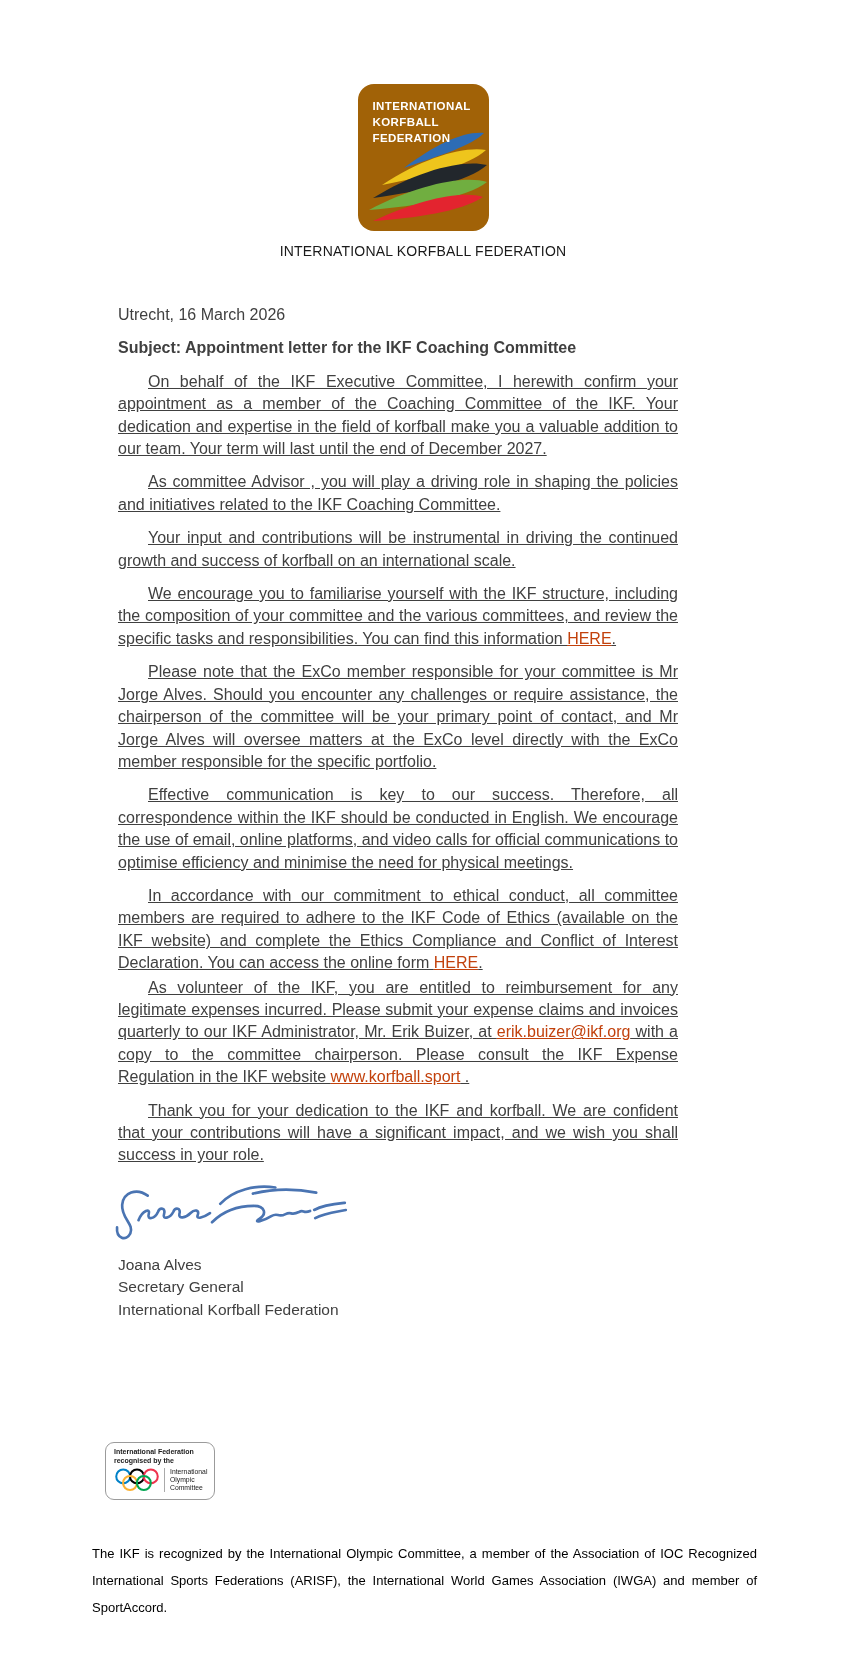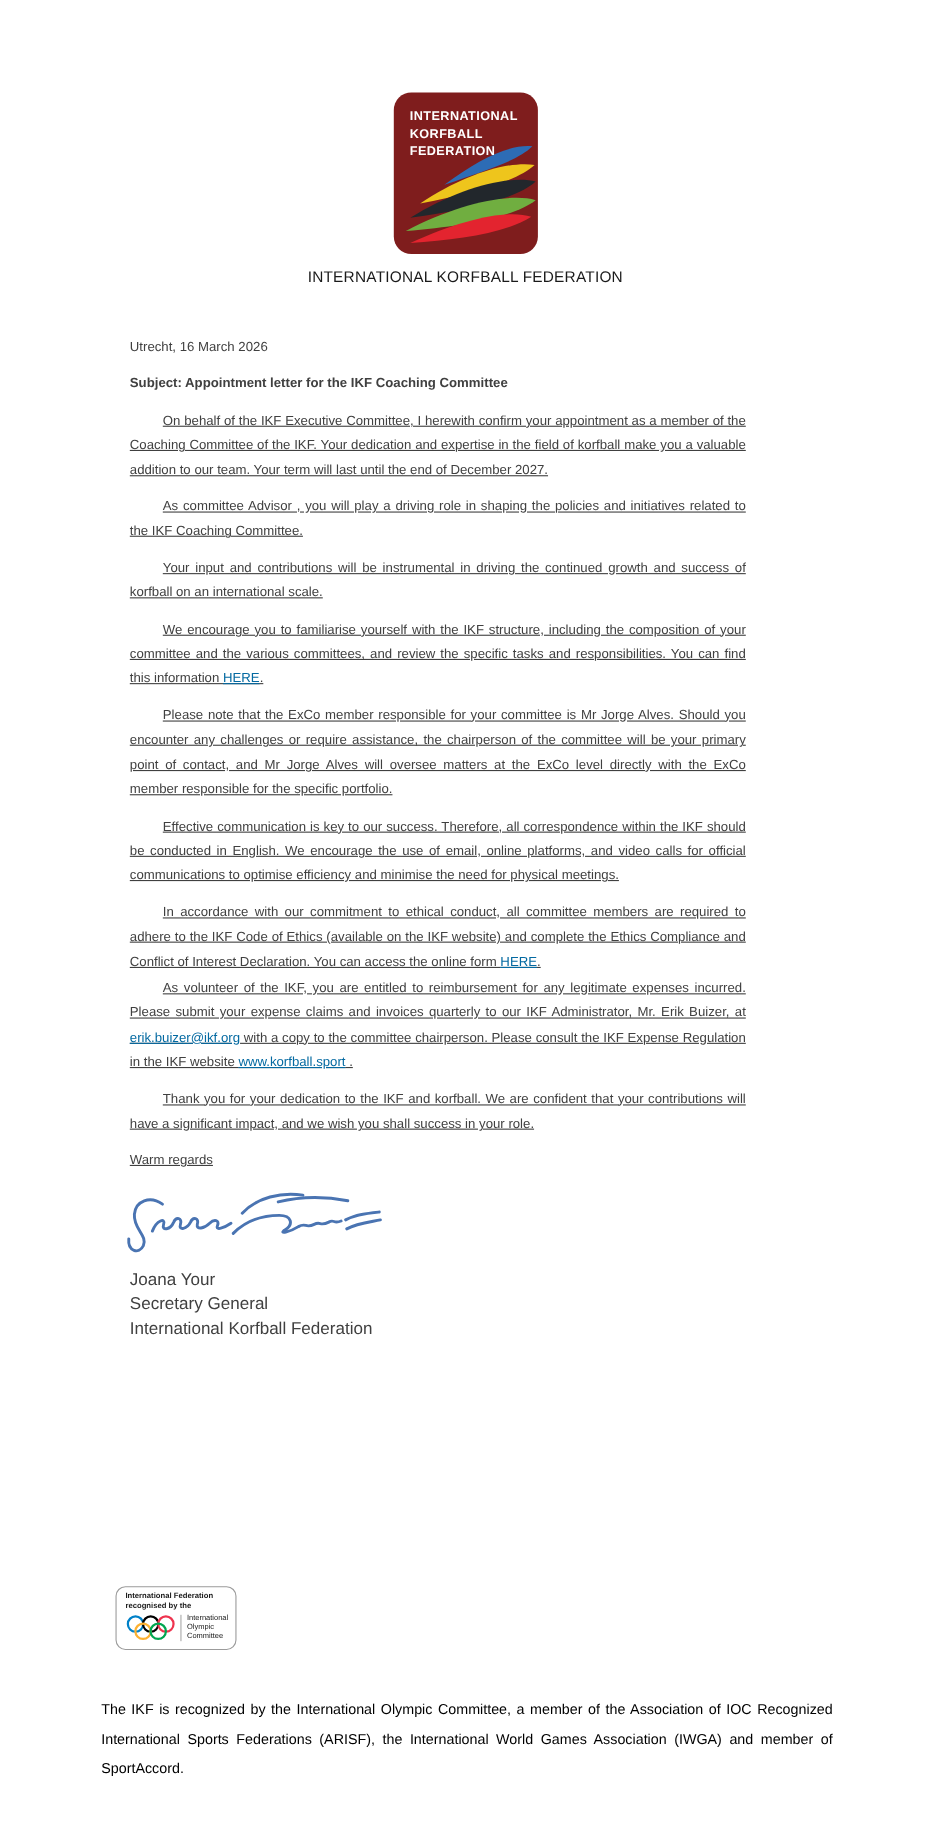--- a/index.html
+++ b/index.html
@@ -8,49 +8,49 @@
     width:846px; height:1666px;
     background:#ffffff;
     font-family:"Liberation Sans","DejaVu Sans",sans-serif;
     overflow:hidden;
   }
   
   .logo {
     position:relative;
     width:131px; height:147px;
     margin:84px auto 0 auto;
-    background:#7f1d1d;
+    background:#a16207;
     border-radius:16px;
     overflow:hidden;
   }
   .logo-swooshes { position:absolute; left:0; top:0; width:131px; height:147px; }
   .logo-text {
     position:absolute; top:14px; left:15px;
     color:#ffffff; font-weight:bold;
     font-size:11.5px; line-height:16px; letter-spacing:0.4px;
   }
   .org-caption {
     margin-top:12px;
     text-align:center;
     font-size:14px; color:#1a1a1a; letter-spacing:0.2px;
   }
   
   .letter-body {
     margin:45px 168px 0 118px;
-    font-size:12px; line-height:22.4px; color:#404040;
+    font-size:16px; line-height:22.4px; color:#404040;
   }
   .letter-body p { margin:11px 0; }
   .dateline { margin-top:0 !important; }
   .subject { font-weight:bold; }
   .salutation { white-space:pre-wrap; }
   .para { text-align:justify;text-decoration:underline; }
   .para.indent { text-indent:30px; }
   .para.tight { margin-bottom:0 !important; }
   .para.no-top { margin-top:-9px !important; }
-  .para a { color:#0369a1; text-decoration:underline; }
+  .para a { color:#c2410c; text-decoration:underline; }
   
   .signature-block { margin:4px 0 0 114px; height:70px; }
   .signoff {
     margin:6px 0 0 118px;
     font-size:15.5px; line-height:22.5px; color:#404040;
   }
   
   .ioc-badge {
     position:absolute; left:105px; top:1442px;
     width:110px; height:58px; box-sizing:border-box;
@@ -101,38 +101,37 @@
     <div id="paragraphs">
         <p class="para indent">On behalf of the IKF Executive Committee, I herewith confirm your appointment as a member of the Coaching Committee of the IKF. Your dedication and expertise in the field of korfball make you a valuable addition to our team. Your term will last until the end of December 2027.</p>
         <p class="para indent">As committee Advisor , you will play a driving role in shaping the policies and initiatives related to the IKF Coaching Committee.</p>
         <p class="para indent">Your input and contributions will be instrumental in driving the continued growth and success of korfball on an international scale.</p>
         <p class="para indent">We encourage you to familiarise yourself with the IKF structure, including the composition of your committee and the various committees, and review the specific tasks and responsibilities. You can find this information <a href="#">HERE</a>.</p>
         <p class="para indent">Please note that the ExCo member responsible for your committee is Mr Jorge Alves. Should you encounter any challenges or require assistance, the chairperson of the committee will be your primary point of contact, and Mr Jorge Alves will oversee matters at the ExCo level directly with the ExCo member responsible for the specific portfolio.</p>
         <p class="para indent tight">Effective communication is key to our success. Therefore, all correspondence within the IKF should be conducted in English. We encourage the use of email, online platforms, and video calls for official communications to optimise efficiency and minimise the need for physical meetings.</p>
         <p class="para indent">In accordance with our commitment to ethical conduct, all committee members are required to adhere to the IKF Code of Ethics (available on the IKF website) and complete the Ethics Compliance and Conflict of Interest Declaration. You can access the online form <a href="#">HERE</a>.</p>
         <p class="para indent no-top">As volunteer of the IKF, you are entitled to reimbursement for any legitimate expenses incurred. Please submit your expense claims and invoices quarterly to our IKF Administrator, Mr. Erik Buizer, at <a href="#">erik.buizer@ikf.org</a> with a copy to the committee chairperson. Please consult the IKF Expense Regulation in the IKF website <a href="#">www.korfball.sport</a> .</p>
         <p class="para indent">Thank you for your dedication to the IKF and korfball. We are confident that your contributions will have a significant impact, and we wish you shall success in your role.</p>
-        <p class="para">Warm regards</p>
       </div>
   </div>
 
   <div class="signature-block">
     <svg width="240" height="66" viewBox="0 0 235 62" fill="none" stroke="#4a74b2" stroke-width="2.6" stroke-linecap="round">
       <path d="M33,16 C22,8 9,13 8,25 C7,38 20,44 16,53 C12,61 2,58 3,47"></path>
       <path d="M24,40 C28,30 36,28 34,34 C32,40 40,39 43,32 C45,27 51,28 49,34 C47,40 55,38 58,32 C60,27 66,28 64,34 C63,39 70,38 75,33 C79,29 84,30 82,35 C80,40 88,37 94,33"></path>
       <path d="M104,24 C117,10 139,5 158,8"></path>
       <path d="M136,14 C156,9 178,9 198,13"></path>
       <path d="M96,42 C108,30 124,26 137,26 C148,26 150,34 142,39 C136,43 146,41 154,36 C161,32 160,38 168,34 C174,31 173,36 181,32 C186,29 185,34 192,31"></path>
       <path d="M196,30 C205,25 216,24 226,23"></path>
       <path d="M197,38 C206,33 217,32 227,30"></path>
     </svg>
   </div>
 
   <div class="signoff">
-    <div>Joana Your</div>
+    <div>Joana Alves</div>
     <div>Secretary General</div>
     <div>International Korfball Federation</div>
   </div>
 
   <div class="ioc-badge">
     <div class="badge-top">
       <div>International Federation</div>
       <div>recognised by the</div>
     </div>
     <div class="badge-bottom">

